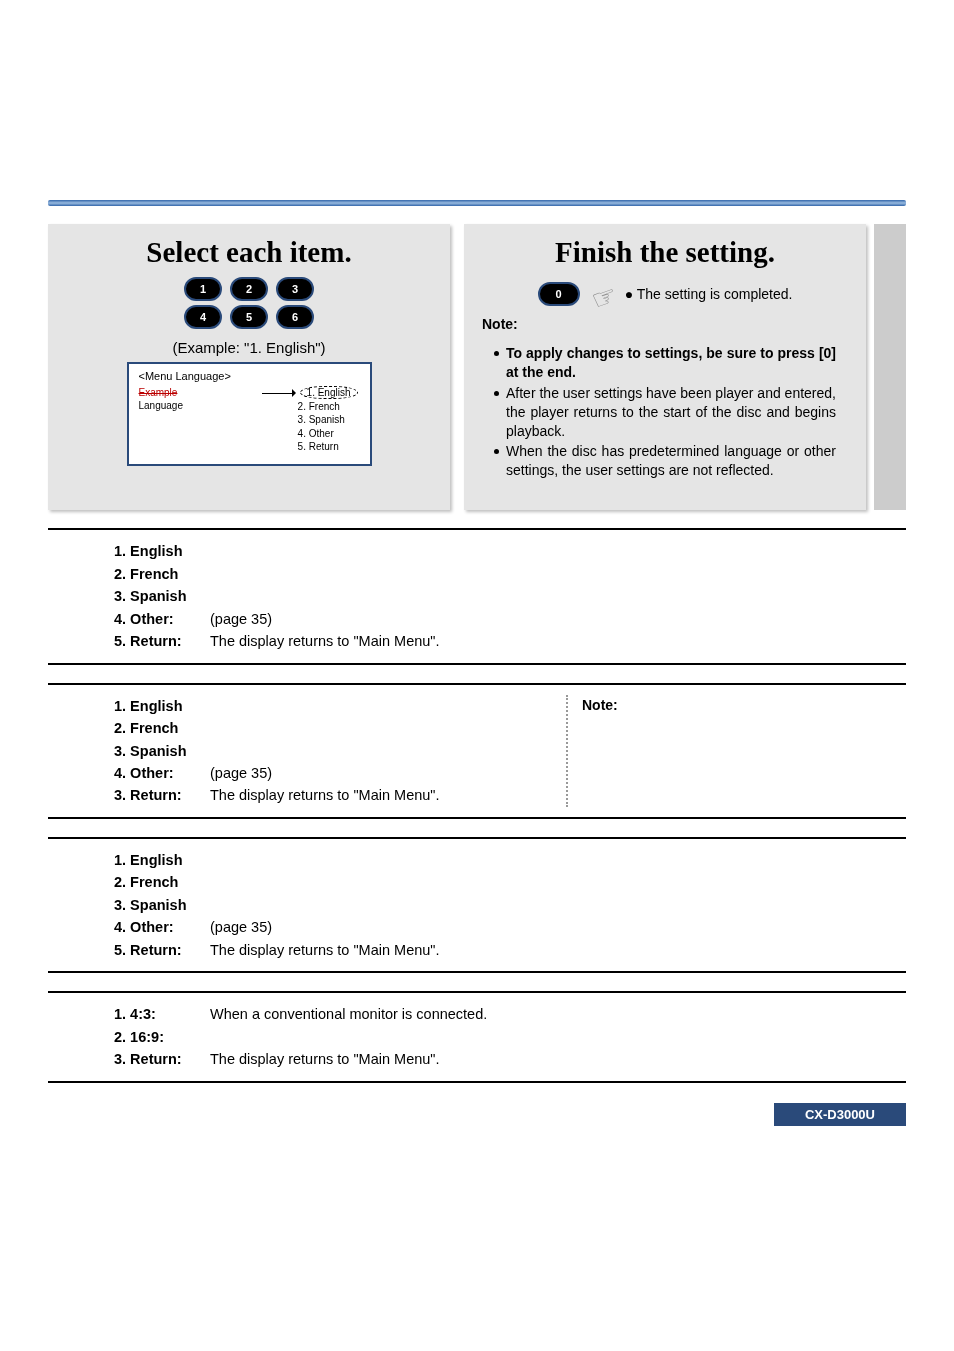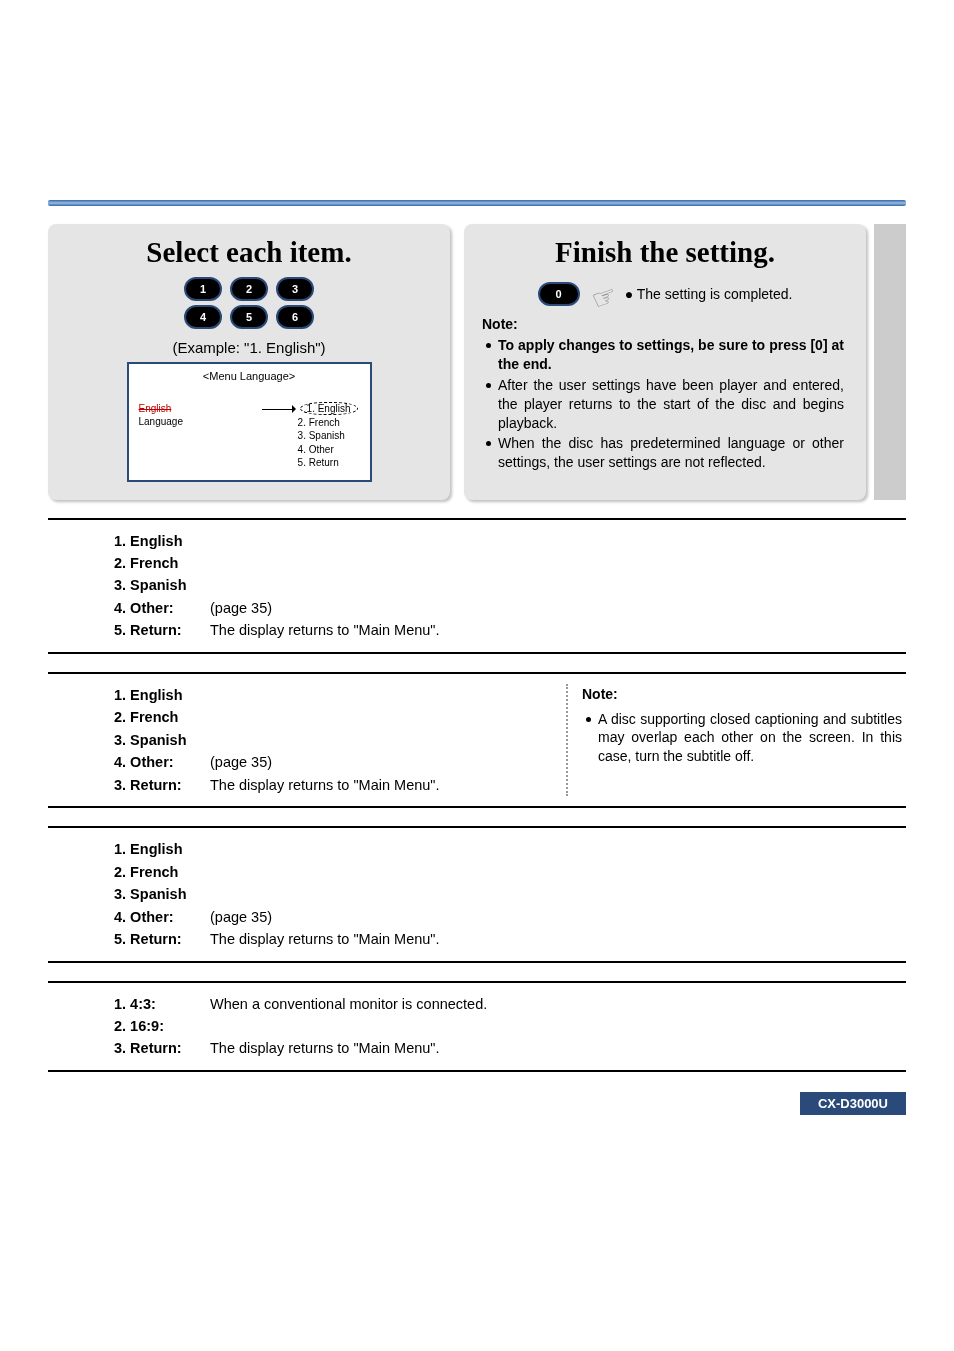--- a/index.html
+++ b/index.html
@@ -1,54 +1,54 @@
 <!DOCTYPE html>
 <html><head>
 <meta charset="utf-8">
 <style>
   *{box-sizing:border-box}
   body{margin:0;font-family:Arial,Helvetica,sans-serif;background:#fff;color:#000;width:954px}
   .outer{padding:40px 48px 20px 48px}
   .topspace{height:160px}
   .divider{height:6px;background:linear-gradient(to bottom,#3366aa 0%,#99bbe0 50%,#3366aa 100%);border-radius:2px;margin-bottom:18px}
   .cols{display:flex;gap:14px}
-  .card{flex:1;background:#e5e5e5;border-radius:8px;padding:10px 18px 18px;box-shadow:2px 2px 3px rgba(0,0,0,.25)}
+  .card{flex:1;background:#e5e5e5;border-radius:0;padding:10px 18px 18px;box-shadow:2px 2px 3px rgba(0,0,0,.25)}
   .step-title{font-family:"Times New Roman",serif;font-weight:bold;font-size:29px;text-align:center;margin:2px 0 8px}
   .remote-row{display:flex;justify-content:center;gap:8px;margin:4px 0}
   .remote-btn{display:inline-flex;align-items:center;justify-content:center;width:38px;height:24px;border-radius:12px;background:#000;color:#fff;font-size:11px;font-weight:bold;border:2px solid #2a4a7a}
   .hand{display:inline-block;font-size:28px;color:#888;margin-left:4px;transform:translateY(4px) rotate(-20deg)}
   .example{text-align:center;font-size:15px;margin:10px 0 6px}
   .osd{border:2px solid #2a4a7a;background:#fff;width:245px;margin:0 auto;padding:6px 10px 10px;font-size:11px}
-  .osd-title{text-align:center;margin-bottom:20px}
+  .osd-title{margin-bottom:4px}
   .osd-row{display:flex;gap:12px}
   .osd-left{font-size:10px;line-height:1.3}
   .osd-left .strike{color:#b00;text-decoration:line-through}
   .osd-right{font-size:10px;line-height:1.35}
   .osd-sel{position:relative;padding:0 2px}
   .osd-sel::before{content:"";position:absolute;left:-36px;top:50%;width:32px;height:0;border-top:1px solid #000}
   .osd-sel::after{content:"";position:absolute;left:-6px;top:50%;transform:translateY(-50%);border:4px solid transparent;border-left-color:#000}
   .osd-sel-oval{border:1px dashed #000;border-radius:50%/60%;padding:0 6px}
   .right-block .zero-row{display:flex;align-items:center;justify-content:center;gap:8px;margin:4px 0 6px}
   .note-label{font-weight:bold;font-size:14px;margin:4px 0 2px}
-  .bul{list-style:none;padding:0;margin:4px;font-size:14px;line-height:1.35;text-align:justify}
+  .bul{list-style:none;padding:0;margin:12px;font-size:14px;line-height:1.35;text-align:justify}
   .bul li{position:relative;padding-left:12px;margin:2px 0}
   .bul li::before{content:"";position:absolute;left:0;top:7px;width:5px;height:5px;background:#000;border-radius:50%}
   .bul li.bold{font-weight:bold}
   .side-tab{width:32px;background:#ccc;margin-left:8px}
 
   .section{border-top:2px solid #000;border-bottom:2px solid #000;padding:10px 0;margin-top:18px;display:flex}
   .section-inner{padding-left:66px;font-size:14.5px;line-height:1.55;flex:1}
   .opt{display:flex}
   .opt .label{font-weight:bold;min-width:96px}
   .opt .desc{flex:1}
   .col2{display:flex;gap:18px}
   .noteblock{width:340px;border-left:2px dotted #999;padding-left:14px;font-size:14px}
   .noteblock .nb-title{font-weight:bold;margin-bottom:2px}
 
-  .footer-badge{float:right;background:#2a4a7a;color:#fff;font-weight:bold;font-size:13px;padding:4px 18px;margin-top:20px}
+  .footer-badge{float:right;background:#2a4a7a;color:#fff;font-weight:bold;font-size:13px;padding:4px 31px;margin-top:20px}
 </style>
 </head>
 <body>
 
 <div class="outer">
   <div class="topspace"></div>
   <div class="divider"></div>
 
   <div style="display:flex">
     <div class="cols" style="flex:1">
@@ -65,21 +65,21 @@
             <span class="remote-btn">4</span>
             <span class="remote-btn">5</span>
             <span class="remote-btn">6</span>
           </div>
         </div>
         <div class="example">(Example: "1. English")</div>
         <div class="osd">
           <div class="osd-title">&lt;Menu Language&gt;</div>
           <div class="osd-row">
             <div class="osd-left">
-              <div class="strike">English</div>
+              <div class="strike">Example</div>
               <div>Language</div>
             </div>
             <div style="flex:1"></div>
             <div class="osd-right">
               <div class="osd-sel"><span class="osd-sel-oval">1. English</span></div>
               <div>2. French</div>
               <div>3. Spanish</div>
               <div>4. Other</div>
               <div>5. Return</div>
             </div>
@@ -149,23 +149,20 @@
             <span class="label">4. Other:</span>
             <span class="desc">(page 35)</span>
           </div>
         <div class="opt">
             <span class="label">3. Return:</span>
             <span class="desc">The display returns to "Main Menu".</span>
           </div>
       </div>
       <div class="noteblock">
         <div class="nb-title">Note:</div>
-        <ul class="bul">
-            <li>A disc supporting closed captioning and subtitles may overlap each other on the screen. In this case, turn the subtitle off.</li>
-          </ul>
       </div>
     </div>
   </div>
 
   <div class="section">
     <div class="section-inner">
       <div class="opt">
           <span class="label">1. English</span>
           <span class="desc"></span>
         </div>

